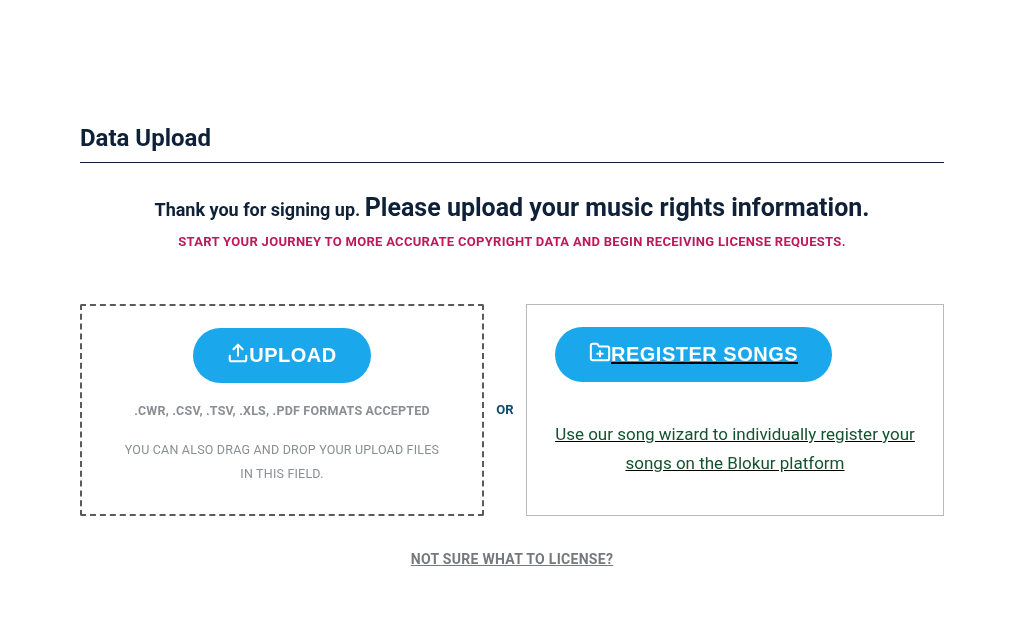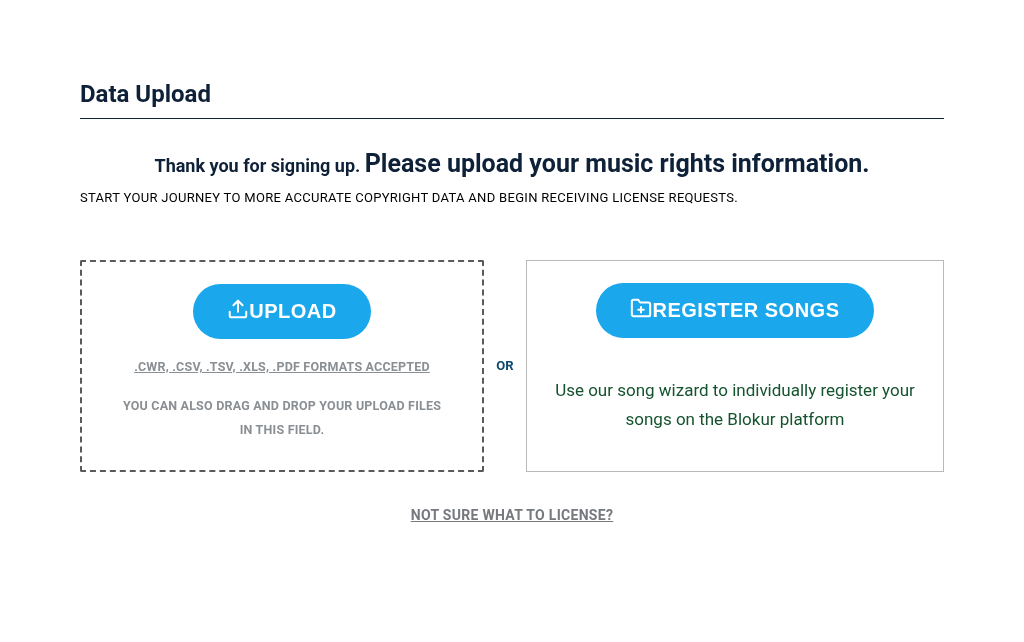--- a/index.html
+++ b/index.html
@@ -12,20 +12,21 @@
       background: #ffffff;
       width: 1024px;
       height: 642px;
       padding: 80px 80px 40px 80px;
     }
     .page-title {
       font-size: 24px;
       font-weight: 700;
       color: #0e2138;
       margin-bottom: 10px;
+      margin-top: 44px;
     }
     .title-divider {
       border: none;
       border-top: 1.5px solid #0e2138;
       margin-bottom: 30px;
     }
     .intro-row {
       text-align: center;
       margin-bottom: 12px;
     }
@@ -33,26 +34,27 @@
       font-size: 18px;
       font-weight: 700;
       color: #0e2138;
     }
     .intro-bold {
       font-size: 25px;
       font-weight: 700;
       color: #0e2138;
     }
     .sub-intro {
-      text-align: left;
+      text-align: center;
       font-size: 13px;
       letter-spacing: 0.3px;
-      color: #000000;
+      color: #be185d;
       margin-bottom: 55px;
       text-transform: uppercase;
+      font-weight: bold;
     }
     .options-row {
       display: flex;
       align-items: stretch;
       justify-content: space-between;
       margin-bottom: 35px;
     }
     .upload-panel {
       flex: 1;
       border: 2px dashed #5a5a5a;
@@ -63,21 +65,22 @@
       flex-direction: column;
       align-items: center;
     }
     .register-panel {
       flex: 1;
       border: 1px solid #b9b9b9;
       padding: 22px 28px 28px 28px;
       text-align: center;
       display: flex;
       flex-direction: column;
-      align-items: center;
+      align-items: flex-start;
+      text-decoration: underline;
     }
     .divider-or {
       width: 42px;
       display: flex;
       align-items: center;
       justify-content: center;
       font-size: 13px;
       font-weight: 700;
       color: #0c4a6e;
     }
@@ -99,35 +102,34 @@
     .blue-btn svg {
       width: 22px;
       height: 22px;
     }
     .formats-text {
       font-size: 12.5px;
       font-weight: 700;
       color: #8a8f94;
       letter-spacing: 0.2px;
       margin-bottom: 20px;
-      text-decoration: underline;
     }
     .template-row {
       font-size: 19px;
       color: #5a5a5a;
       margin-bottom: 22px;
     }
     .template-link {
       color: #1aa7ec;
       font-weight: 700;
       cursor: pointer;
     }
     .drag-text {
       font-size: 12.5px;
-      font-weight: 700;
+      font-weight: 400;
       color: #8a8f94;
       letter-spacing: 0.2px;
       line-height: 1.9;
       max-width: 330px;
     }
     .register-desc {
       font-size: 17px;
       color: #14532d;
       line-height: 1.7;
       margin-top: 18px;

